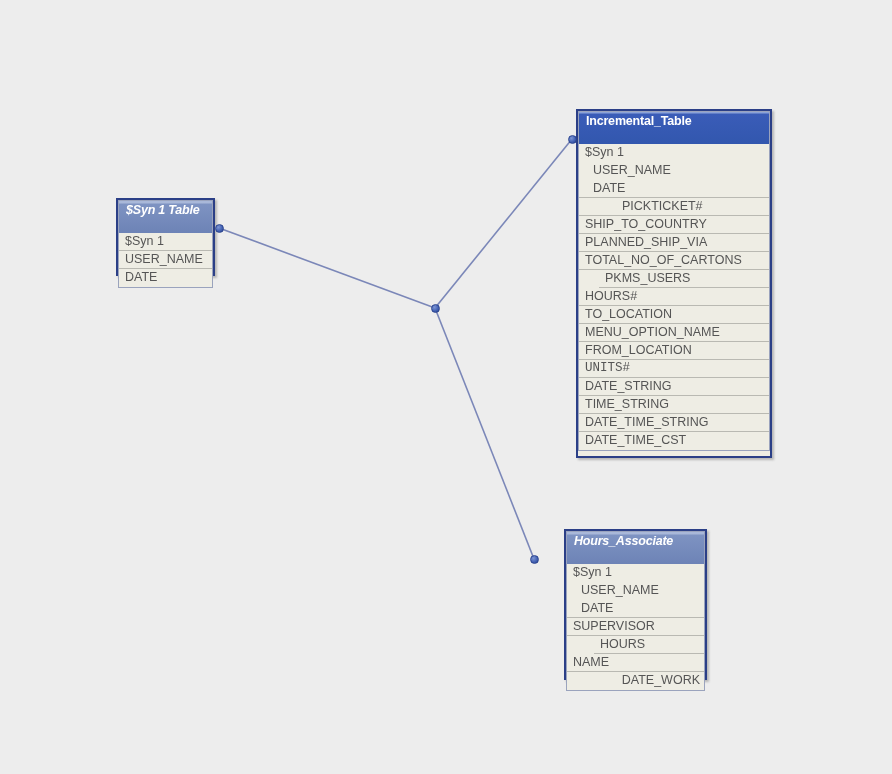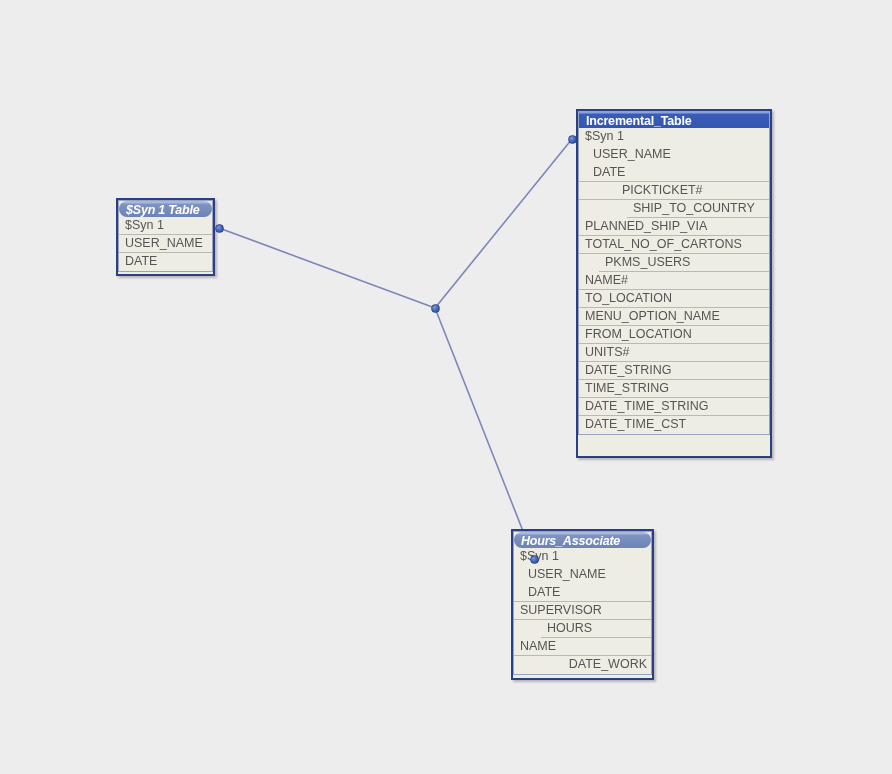--- a/index.html
+++ b/index.html
@@ -37,21 +37,21 @@
     box-sizing: border-box;
     border: 2px solid #2b3f87;
     background: #eeede4;
     box-shadow: 2px 2px 2px rgba(120,120,120,0.45);
   }
   .tbl-inner {
     border: 1px solid #9aa3bd;
     background: #eeede4;
   }
   .tbl-header {
-    height: 16px;
+    height: 32px;
     line-height: 19px;
     padding: 0 0 0 7px;
     font-size: 12.5px;
     font-weight: bold;
     color: #ffffff;
     font-style: italic;
     letter-spacing: -0.2px;
     white-space: nowrap;
     overflow: hidden;
     box-sizing: border-box;
@@ -61,21 +61,20 @@
     background: linear-gradient(to bottom,
         #8ba2d8 0px, #8ba2d8 1px,
         #3a5cb8 2px, #3257ae 100%);
     font-style: normal;
   }
   
   .tbl-header.normal {
     background: linear-gradient(to bottom,
         #a9b8d9 0px, #a9b8d9 2px,
         #7e93c2 3px, #6d83b6 100%);
-    border-radius: 10px;
   }
 
   .rows {
     background: #eeede4;
     border-radius: 17px;
   }
   .row {
     height: 18px;
     line-height: 17px;
     padding: 0 4px 0 6px;
@@ -134,37 +133,37 @@
         </div>
       </div>
       <div class="tbl" style="left: 576px; top: 109px; width: 196px; height: 349px;">
         <div class="tbl-inner">
           <div class="tbl-header active">Incremental_Table</div>
           <div class="rows">
             <div class="row last" style="border-bottom: none;">$Syn 1</div>
             <div class="row sub last" style="border-bottom: none;">USER_NAME</div>
             <div class="row sub groupend" style="border-bottom: 1px solid rgb(185, 185, 178);">DATE</div>
             <div class="row" style="border-bottom: 1px solid rgb(185, 185, 178); padding-left: 43px;">PICKTICKET#</div>
-            <div class="row" style="border-bottom: 1px solid rgb(185, 185, 178); margin-left: 48px;">SHIP_TO_COUNTRY</div>
+            <div class="row" style="border-bottom: 1px solid rgb(185, 185, 178);">SHIP_TO_COUNTRY</div>
             <div class="row" style="border-bottom: 1px solid rgb(185, 185, 178);">PLANNED_SHIP_VIA</div>
             <div class="row" style="border-bottom: 1px solid rgb(185, 185, 178);">TOTAL_NO_OF_CARTONS</div>
             <div class="row" style="border-bottom: 1px solid rgb(185, 185, 178); margin-left: 20px;">PKMS_USERS</div>
-            <div class="row" style="border-bottom: 1px solid rgb(185, 185, 178);">NAME#</div>
+            <div class="row" style="border-bottom: 1px solid rgb(185, 185, 178);">HOURS#</div>
             <div class="row" style="border-bottom: 1px solid rgb(185, 185, 178);">TO_LOCATION</div>
             <div class="row" style="border-bottom: 1px solid rgb(185, 185, 178);">MENU_OPTION_NAME</div>
             <div class="row" style="border-bottom: 1px solid rgb(185, 185, 178);">FROM_LOCATION</div>
-            <div class="row" style="border-bottom: 1px solid rgb(185, 185, 178);">UNITS#</div>
+            <div class="row" style="border-bottom: 1px solid rgb(185, 185, 178); font-family: Liberation Mono, monospace;">UNITS#</div>
             <div class="row" style="border-bottom: 1px solid rgb(185, 185, 178);">DATE_STRING</div>
             <div class="row" style="border-bottom: 1px solid rgb(185, 185, 178);">TIME_STRING</div>
             <div class="row" style="border-bottom: 1px solid rgb(185, 185, 178);">DATE_TIME_STRING</div>
             <div class="row last" style="border-bottom: none;">DATE_TIME_CST</div>
           </div>
         </div>
       </div>
-      <div class="tbl" style="left: 511px; top: 529px; width: 143px; height: 151px;">
+      <div class="tbl" style="left: 564px; top: 529px; width: 143px; height: 151px;">
         <div class="tbl-inner">
           <div class="tbl-header normal">Hours_Associate</div>
           <div class="rows">
             <div class="row last" style="border-bottom: none;">$Syn 1</div>
             <div class="row sub last" style="border-bottom: none;">USER_NAME</div>
             <div class="row sub groupend" style="border-bottom: 1px solid rgb(185, 185, 178);">DATE</div>
             <div class="row" style="border-bottom: 1px solid rgb(185, 185, 178);">SUPERVISOR</div>
             <div class="row" style="border-bottom: 1px solid rgb(185, 185, 178); margin-left: 27px;">HOURS</div>
             <div class="row" style="border-bottom: 1px solid rgb(185, 185, 178);">NAME</div>
             <div class="row last" style="border-bottom: none; text-align: right;">DATE_WORK</div>

